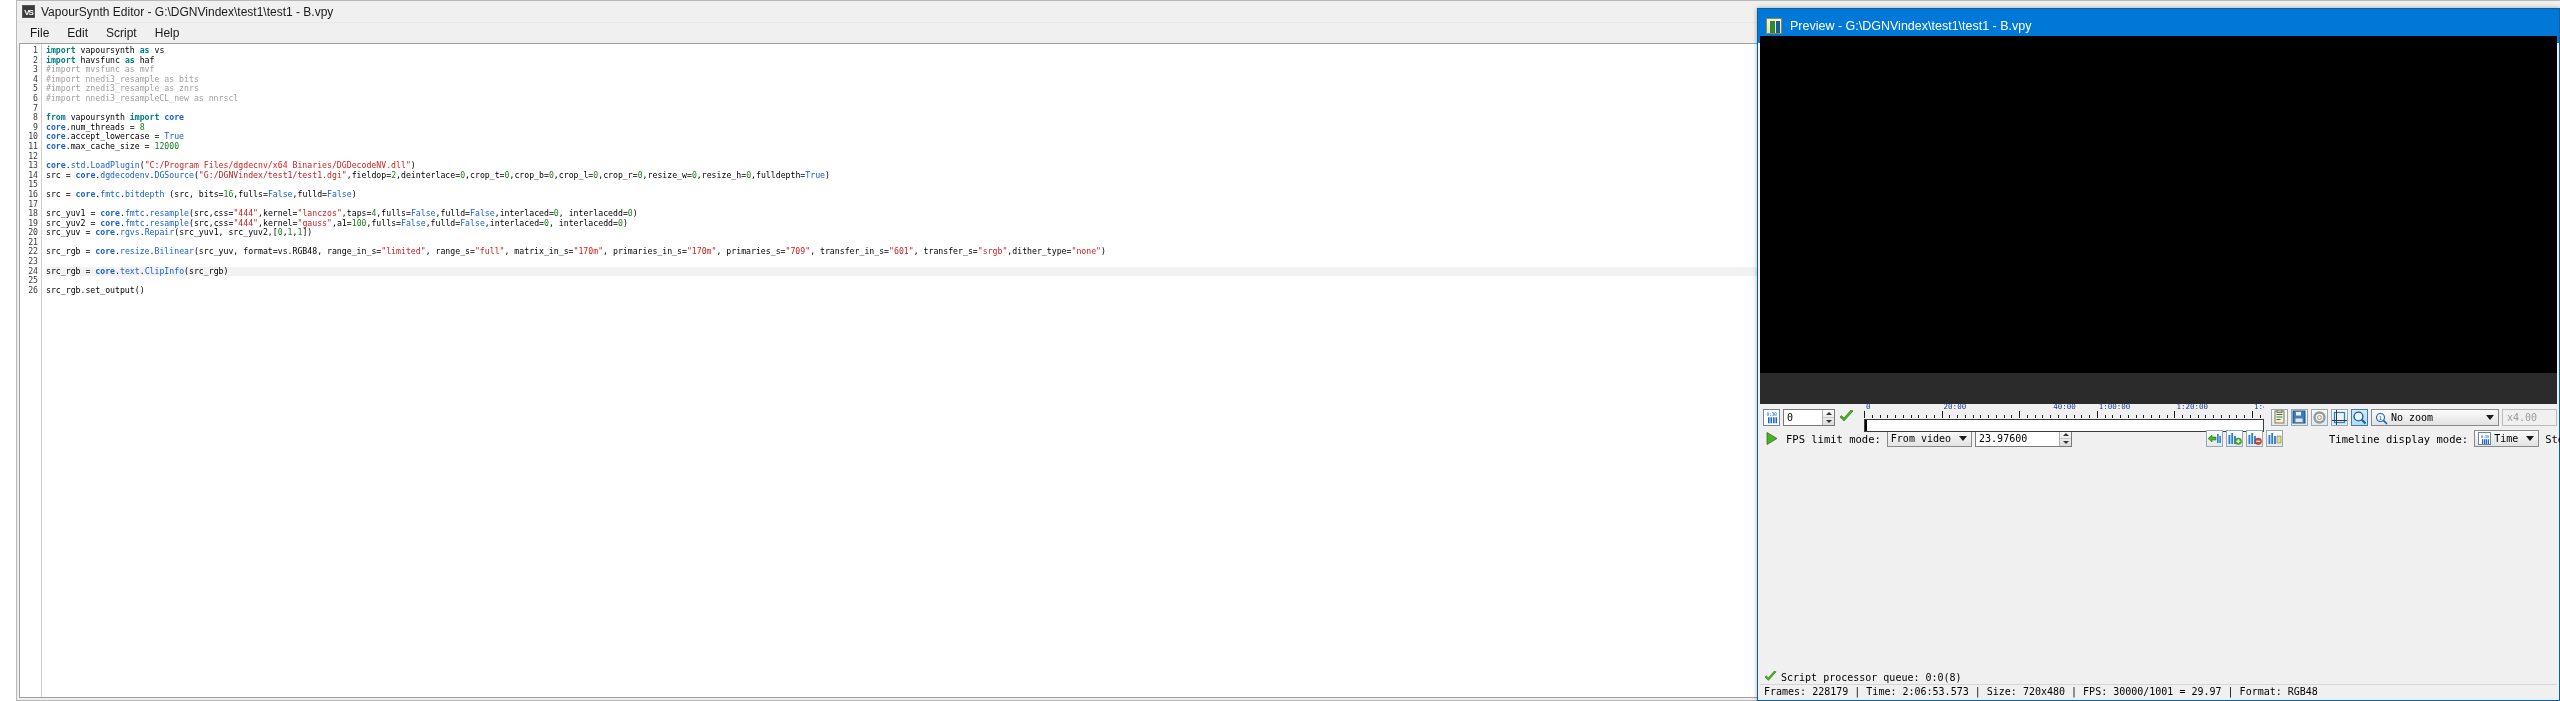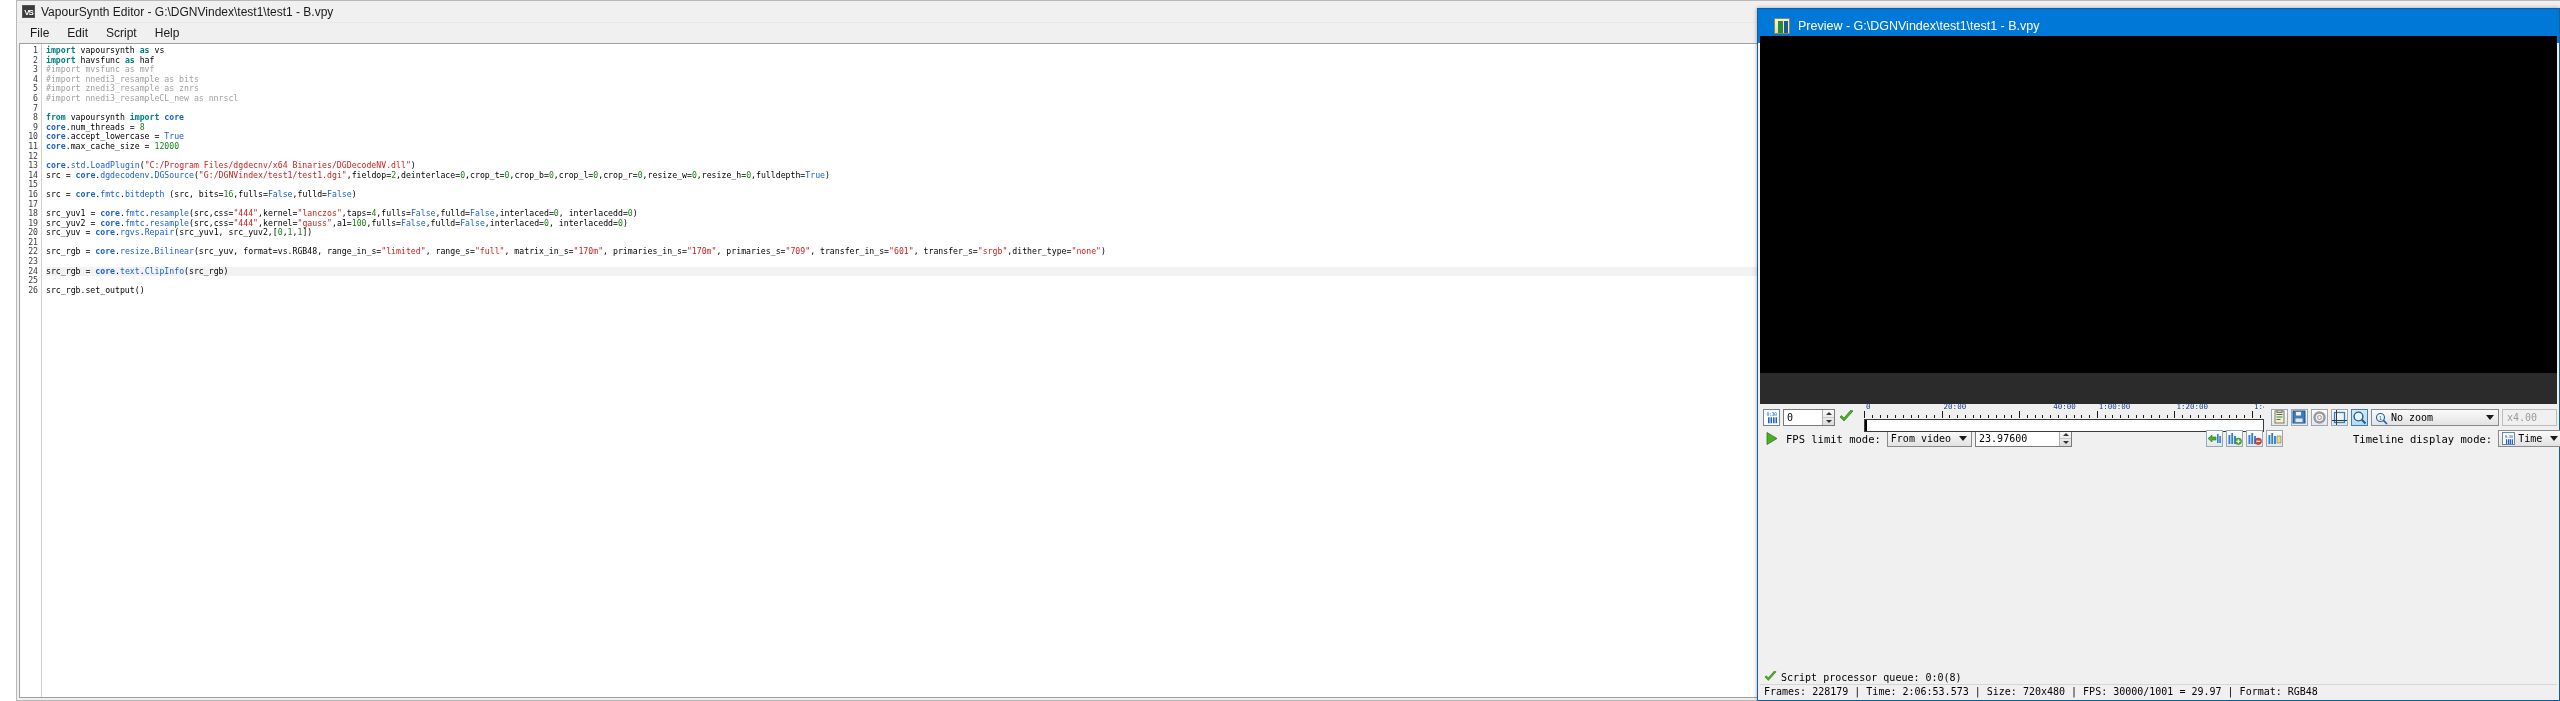--- a/index.html
+++ b/index.html
@@ -116,21 +116,21 @@
     left: 1757px; top: 8px;
     width: 803px; height: 693px;
     background: #f0f0f0;
     border: 1px solid #0a5fa5;
     box-shadow: 0 0 4px rgba(0,0,0,0.35);
   }
   #preview-titlebar {
     height: 34px;
     background: #0078d7;
     display: flex; align-items: center;
-    padding-left: 16px;
+    padding-left: 8px;
   }
   .preview-icon {
     width: 16px; height: 16px;
     margin-right: 8px;
     background: linear-gradient(180deg,#f6f6d8 0%,#e0e0b0 100%);
     border: 1px solid #888855;
     position: relative;
     flex: 0 0 16px;
   }
   .preview-icon::before {
@@ -636,21 +636,21 @@
         </div>
         <div class="ico-btn">
           <svg width="15" height="15" viewBox="0 0 15 15">
             <rect x="1.5" y="4" width="1.8" height="9" fill="#2a7fd0"></rect>
             <rect x="4.3" y="2" width="1.8" height="11" fill="#2a7fd0"></rect>
             <rect x="7.1" y="5" width="1.8" height="8" fill="#2a7fd0"></rect>
             <path d="M10 5 L14 5 L14 12 L10 12 Z" fill="#e8d98a" stroke="#8a7a3a" stroke-width="0.6"></path>
           </svg>
         </div>
 
-        <span class="tb-label" style="margin-left:64px;">Timeline display mode:</span>
+        <span class="tb-label" style="margin-left:40px;">Timeline display mode:</span>
 
         <div class="combo" style="width:90px;">
           <span class="timecode-ico" style="width:13px;height:13px;flex:0 0 13px;margin-right:3px;font-size:4px;line-height:5px;border-color:#6f86a0;">
             <i>0:30</i>
             <i>▐▐▐▐</i>
           </span>
           <span class="combo-txt">Time</span>
           <span class="caret"></span>
         </div>
 

